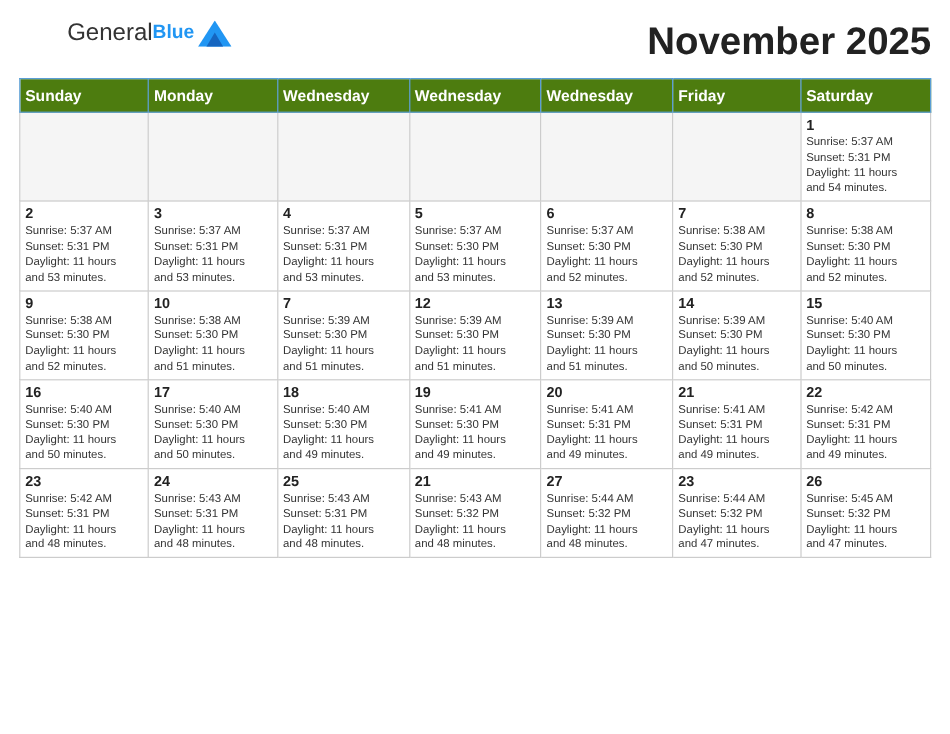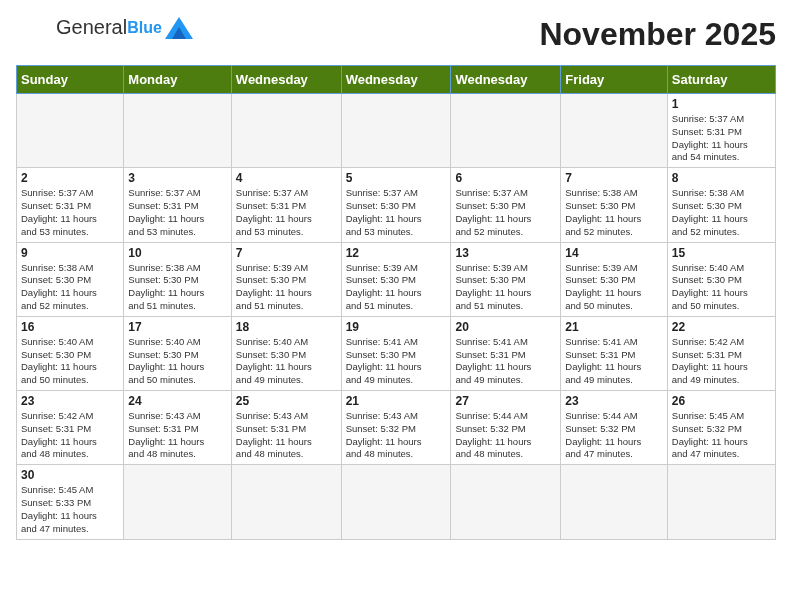--- a/index.html
+++ b/index.html
@@ -341,29 +341,14 @@
 and 47 minutes.</div>
         </td>
         <td>
           <span class="day-num">26</span>
           <div class="day-info" style="white-space: pre-line;">Sunrise: 5:45 AM
 Sunset: 5:32 PM
 Daylight: 11 hours
 and 47 minutes.</div>
         </td>
       </tr>
-      <tr class="last-row">
-        <td>
-          <span class="day-num">30</span>
-          <div class="day-info" style="white-space: pre-line;">Sunrise: 5:45 AM
-Sunset: 5:33 PM
-Daylight: 11 hours
-and 47 minutes.</div>
-        </td>
-        <td class="empty"></td>
-        <td class="empty"></td>
-        <td class="empty"></td>
-        <td class="empty"></td>
-        <td class="empty"></td>
-        <td class="empty"></td>
-      </tr>
     </tbody>
 </table>
 
 </body></html>

